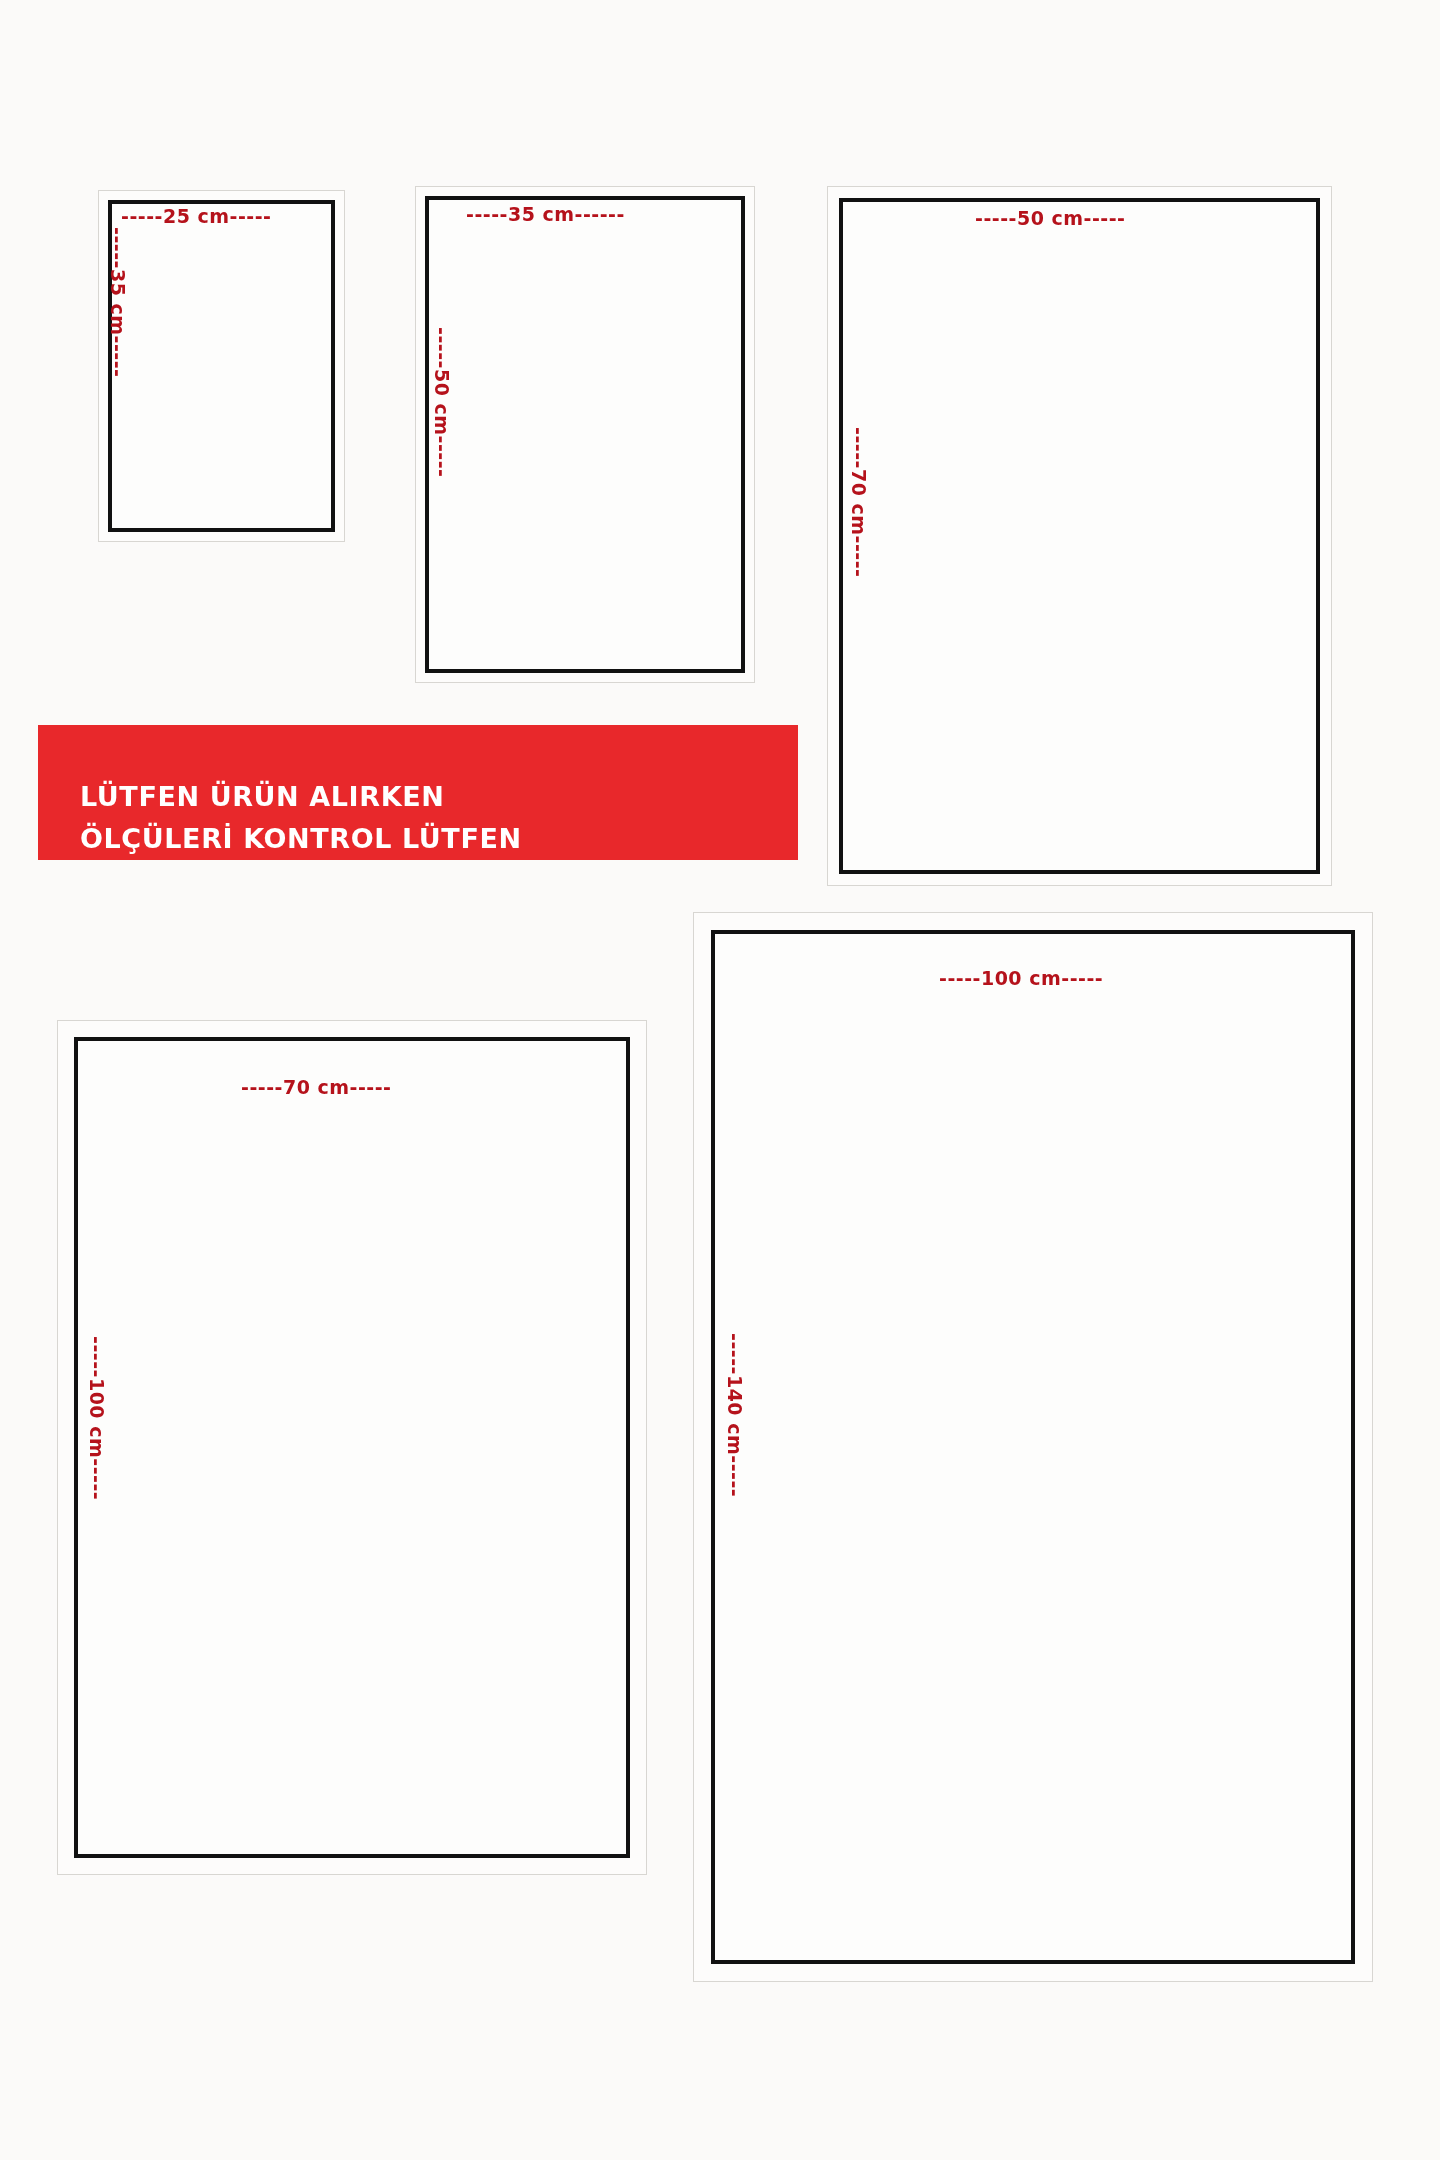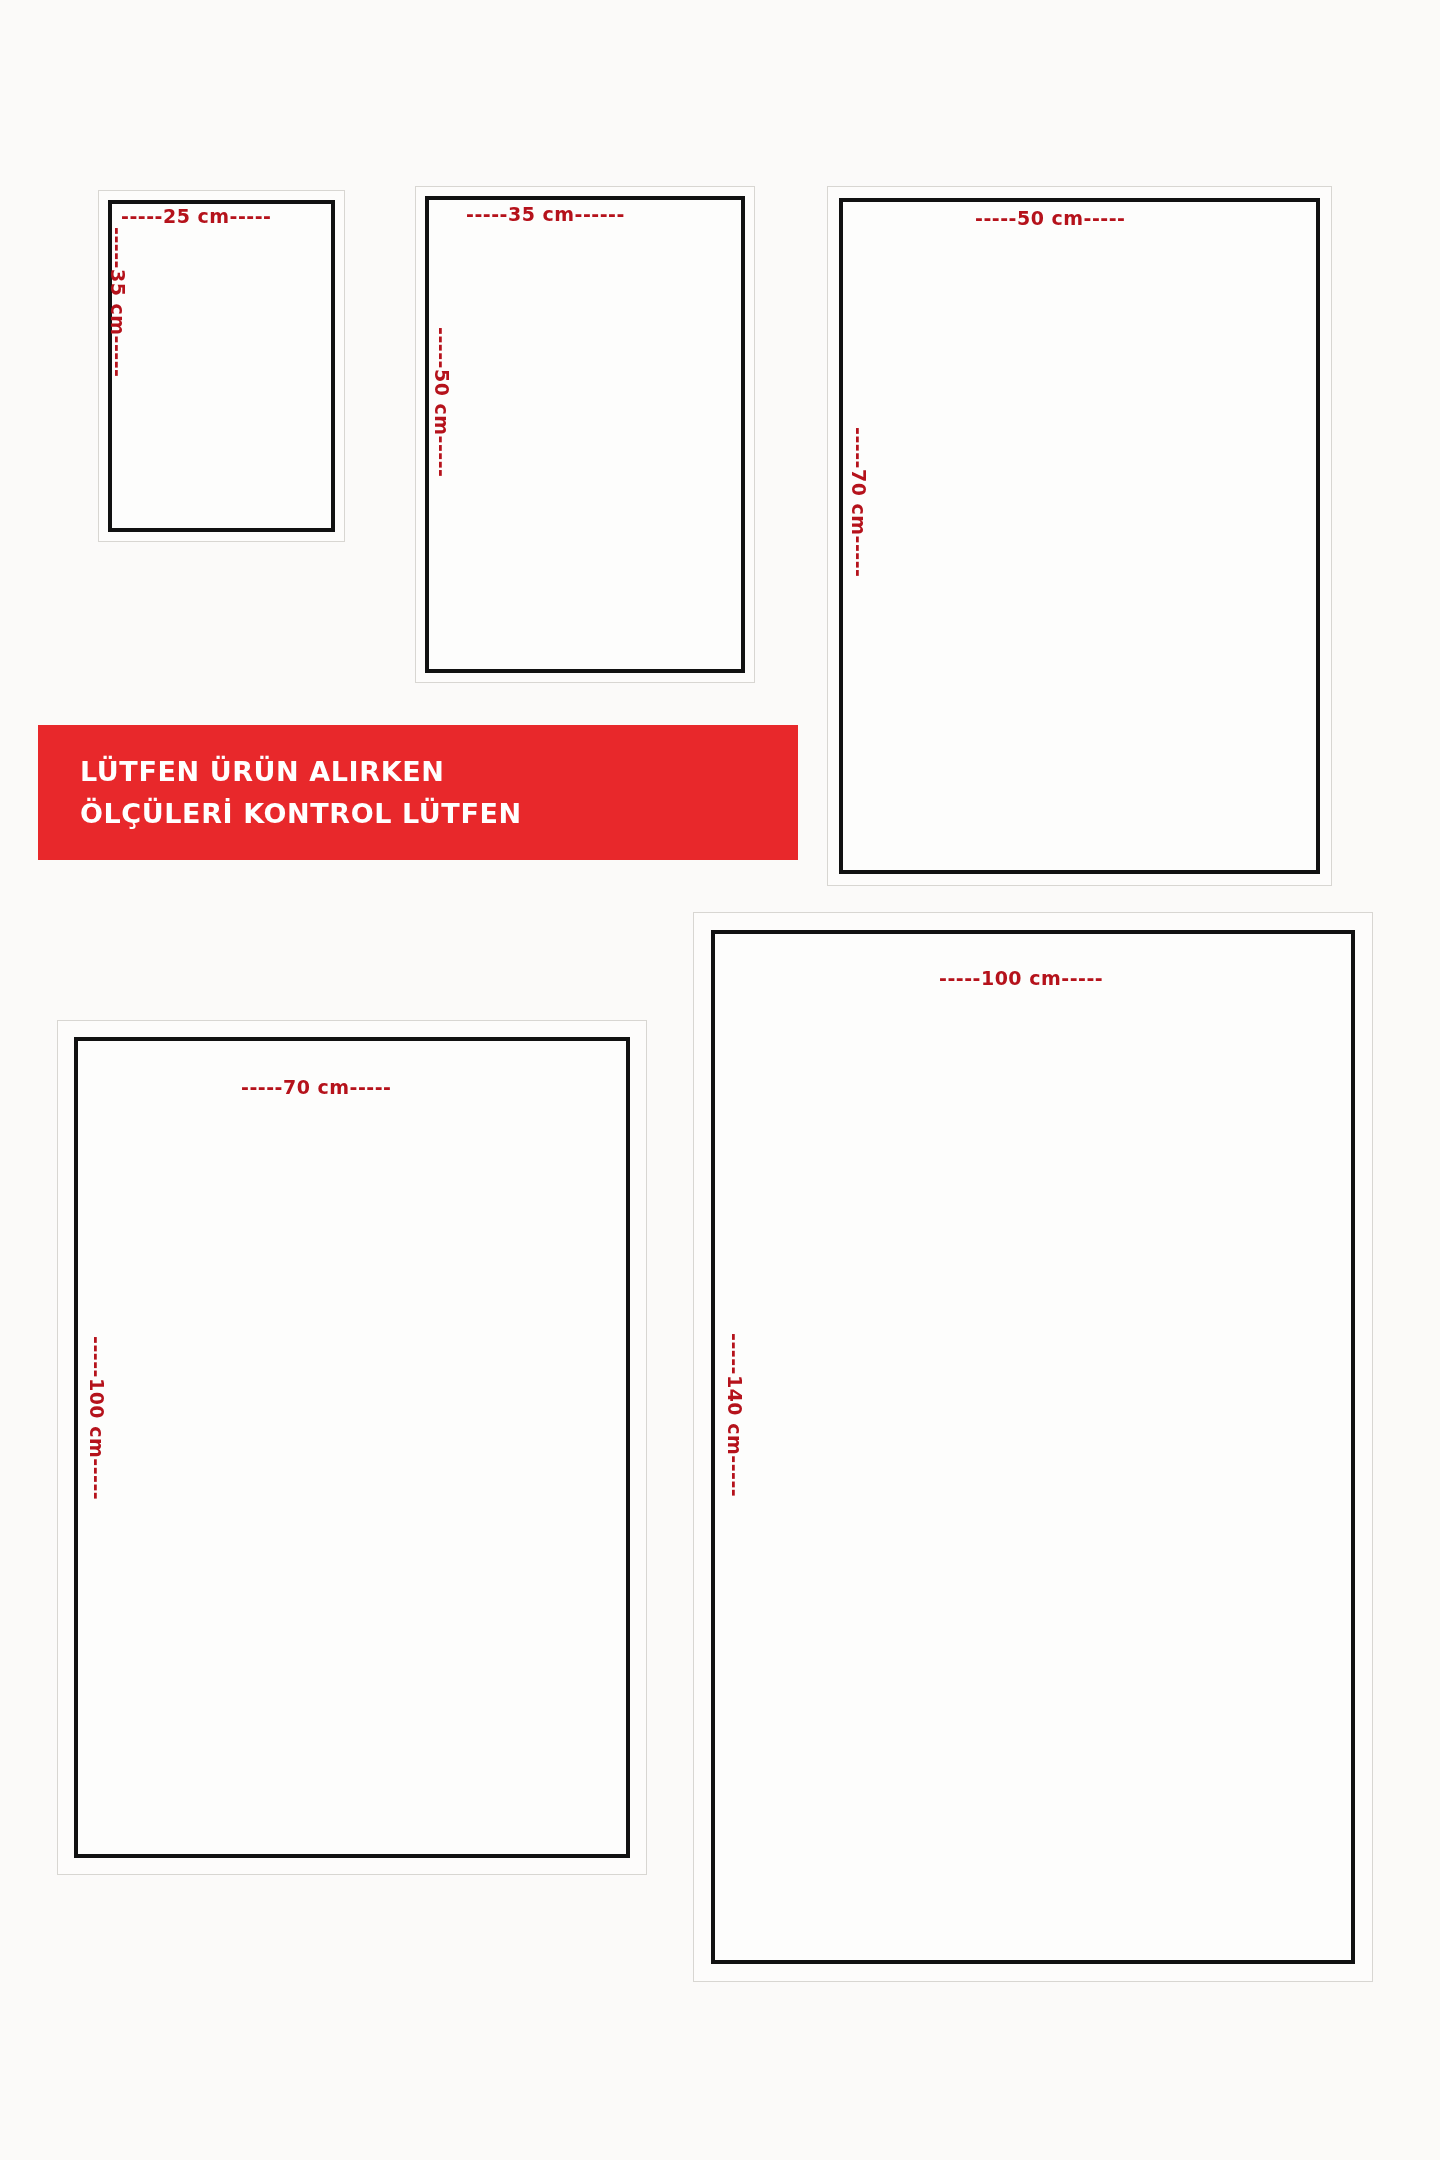--- a/index.html
+++ b/index.html
@@ -55,21 +55,21 @@
   
   #notice {
     position: absolute;
     background: #e8282b;
     color: #ffffff;
     font-family: "DejaVu Sans", sans-serif;
     font-weight: bold;
     letter-spacing: 0.6px;
     display: flex;
     flex-direction: column;
-    justify-content: center;
+    justify-content: flex-end;
     box-sizing: border-box;
   }
   #notice .line {
     font-size: 27px;
     line-height: 42px;
     padding-left: 42px;
     white-space: nowrap;
   }
 </style>
 </head>

